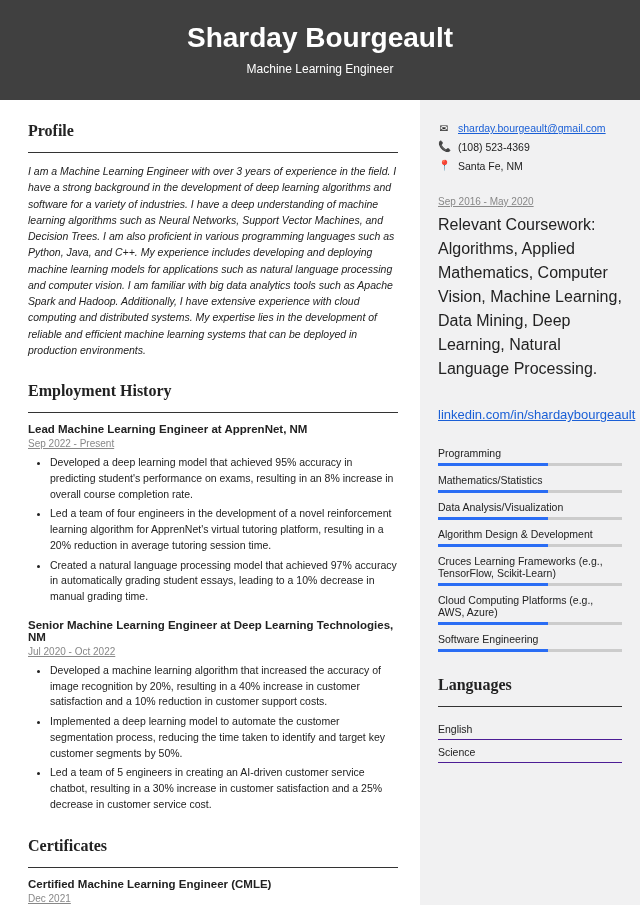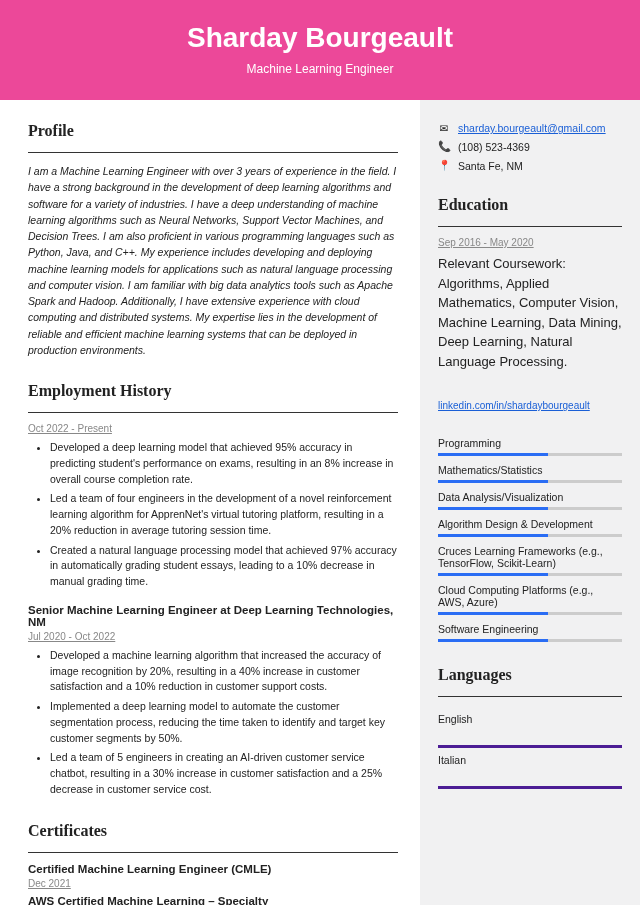--- a/index.html
+++ b/index.html
@@ -1,59 +1,60 @@
 <!DOCTYPE html>
 <html><head>
 <meta charset="utf-8">
 <style>
 * { margin: 0; padding: 0; box-sizing: border-box; }
 body { font-family: -apple-system, BlinkMacSystemFont, "Segoe UI", Arial, sans-serif; width: 640px; background: #fff; color: #222; }
-.header { background: #ec4899; color: #fff; text-align: center; padding: 22px 0 24px; }
+.header { background: #404040; color: #fff; text-align: center; padding: 22px 0 24px; }
 .header h1 { font-size: 28px; font-weight: 700; }
 .header .sub { font-size: 12px; margin-top: 8px; }
 .container { display: flex; }
 .main { flex: 1; padding: 22px 22px 22px 28px; }
 .sidebar { width: 220px; background: #f1f1f2; padding: 22px 18px; }
 .sec-title { font-family: Georgia, "Times New Roman", serif; font-size: 16px; font-weight: 700; color: #222; border-bottom: 1px solid #333; padding-bottom: 12px; margin-bottom: 10px; }
 .profile-text { font-size: 10.5px; line-height: 1.55; margin-bottom: 24px; font-style: italic; }
 .job-title { font-size: 11.5px; font-weight: 700; margin-top: 4px; }
 .date { font-size: 10px; color: #888; margin: 3px 0 6px; text-decoration: underline; }
 ul.bullets { list-style: disc; padding-left: 22px; margin-bottom: 14px; }
 ul.bullets li { font-size: 10.5px; line-height: 1.5; margin-bottom: 4px; }
 .cert-title { font-size: 11.5px; font-weight: 700; margin-top: 4px; }
 .contact-row { font-size: 10.5px; margin-bottom: 6px; display: flex; align-items: center; gap: 8px; }
 .contact-row .ico { width: 12px; text-align: center; }
 .contact-row a { color: #1a5fd6; text-decoration: underline; }
 .side-sec { margin-top: 24px; }
 .edu-title { font-size: 11.5px; font-weight: 700; line-height: 1.4; }
-.edu-desc { font-size: 13px; line-height: 1.5; margin-top: 3px; }
-.link { font-size: 10px; color: #1a5fd6; text-decoration: underline; }
+.edu-desc { font-size: 16px; line-height: 1.5; margin-top: 3px; }
+.link { font-size: 13px; color: #1a5fd6; text-decoration: underline; }
 .skill { font-size: 10.5px; margin-top: 8px; }
 .skill-bar { height: 3px; background: #ccc; margin-top: 4px; position: relative; }
 .skill-bar::after { content: ""; position: absolute; left: 0; top: 0; height: 100%; width: 60%; background: #2a6df4; }
-.lang { font-size: 10.5px; padding: 6px 0 20px; border-bottom: 3px solid #4c1d95; }
+.lang { font-size: 10.5px; padding: 6px 0 4px; border-bottom: 1px solid #4c1d95; }
 .mb { margin-bottom: 24px; }
 </style>
 </head>
 <body>
 
 <div class="header">
   <h1>Sharday Bourgeault</h1>
   <div class="sub">Machine Learning Engineer</div>
 </div>
 
 <div class="container">
   <div class="main">
 
     <div class="sec-title">Profile</div>
     <div class="profile-text">I am a Machine Learning Engineer with over 3 years of experience in the field. I have a strong background in the development of deep learning algorithms and software for a variety of industries. I have a deep understanding of machine learning algorithms such as Neural Networks, Support Vector Machines, and Decision Trees. I am also proficient in various programming languages such as Python, Java, and C++. My experience includes developing and deploying machine learning models for applications such as natural language processing and computer vision. I am familiar with big data analytics tools such as Apache Spark and Hadoop. Additionally, I have extensive experience with cloud computing and distributed systems. My expertise lies in the development of reliable and efficient machine learning systems that can be deployed in production environments.</div>
 
     <div class="sec-title">Employment History</div>
 
-    <div class="date">Oct 2022 - Present</div>
+    <div class="job-title">Lead Machine Learning Engineer at ApprenNet, NM</div>
+    <div class="date">Sep 2022 - Present</div>
     <ul class="bullets">
       <li>Developed a deep learning model that achieved 95% accuracy in predicting student's performance on exams, resulting in an 8% increase in overall course completion rate.</li>
       <li>Led a team of four engineers in the development of a novel reinforcement learning algorithm for ApprenNet's virtual tutoring platform, resulting in a 20% reduction in average tutoring session time.</li>
       <li>Created a natural language processing model that achieved 97% accuracy in automatically grading student essays, leading to a 10% decrease in manual grading time.</li>
     </ul>
 
     <div class="job-title">Senior Machine Learning Engineer at Deep Learning Technologies, NM</div>
     <div class="date">Jul 2020 - Oct 2022</div>
     <ul class="bullets">
       <li>Developed a machine learning algorithm that increased the accuracy of image recognition by 20%, resulting in a 40% increase in customer satisfaction and a 10% reduction in customer support costs.</li>
@@ -79,21 +80,20 @@
     <div class="contact-row">
       <span class="ico">📞</span>
       <span>(108) 523-4369</span>
     </div>
     <div class="contact-row">
       <span class="ico">📍</span>
       <span>Santa Fe, NM</span>
     </div>
 
     <div class="side-sec">
-      <div class="sec-title">Education</div>
       <div class="date">Sep 2016 - May 2020</div>
       <div class="edu-desc">Relevant Coursework: Algorithms, Applied Mathematics, Computer Vision, Machine Learning, Data Mining, Deep Learning, Natural Language Processing.</div>
     </div>
 
     <div class="side-sec">
       <a href="#" class="link">linkedin.com/in/shardaybourgeault</a>
     </div>
 
     <div class="side-sec">
       <div class="skill"><span>Programming</span><div class="skill-bar"></div></div>
@@ -101,17 +101,17 @@
       <div class="skill"><span>Data Analysis/Visualization</span><div class="skill-bar"></div></div>
       <div class="skill"><span>Algorithm Design &amp; Development</span><div class="skill-bar"></div></div>
       <div class="skill"><span>Cruces Learning Frameworks (e.g., TensorFlow, Scikit-Learn)</span><div class="skill-bar"></div></div>
       <div class="skill"><span>Cloud Computing Platforms (e.g., AWS, Azure)</span><div class="skill-bar"></div></div>
       <div class="skill"><span>Software Engineering</span><div class="skill-bar"></div></div>
     </div>
 
     <div class="side-sec">
       <div class="sec-title">Languages</div>
       <div class="lang">English</div>
-      <div class="lang">Italian</div>
+      <div class="lang">Science</div>
     </div>
 
   </div>
 </div>
 
 </body></html>

